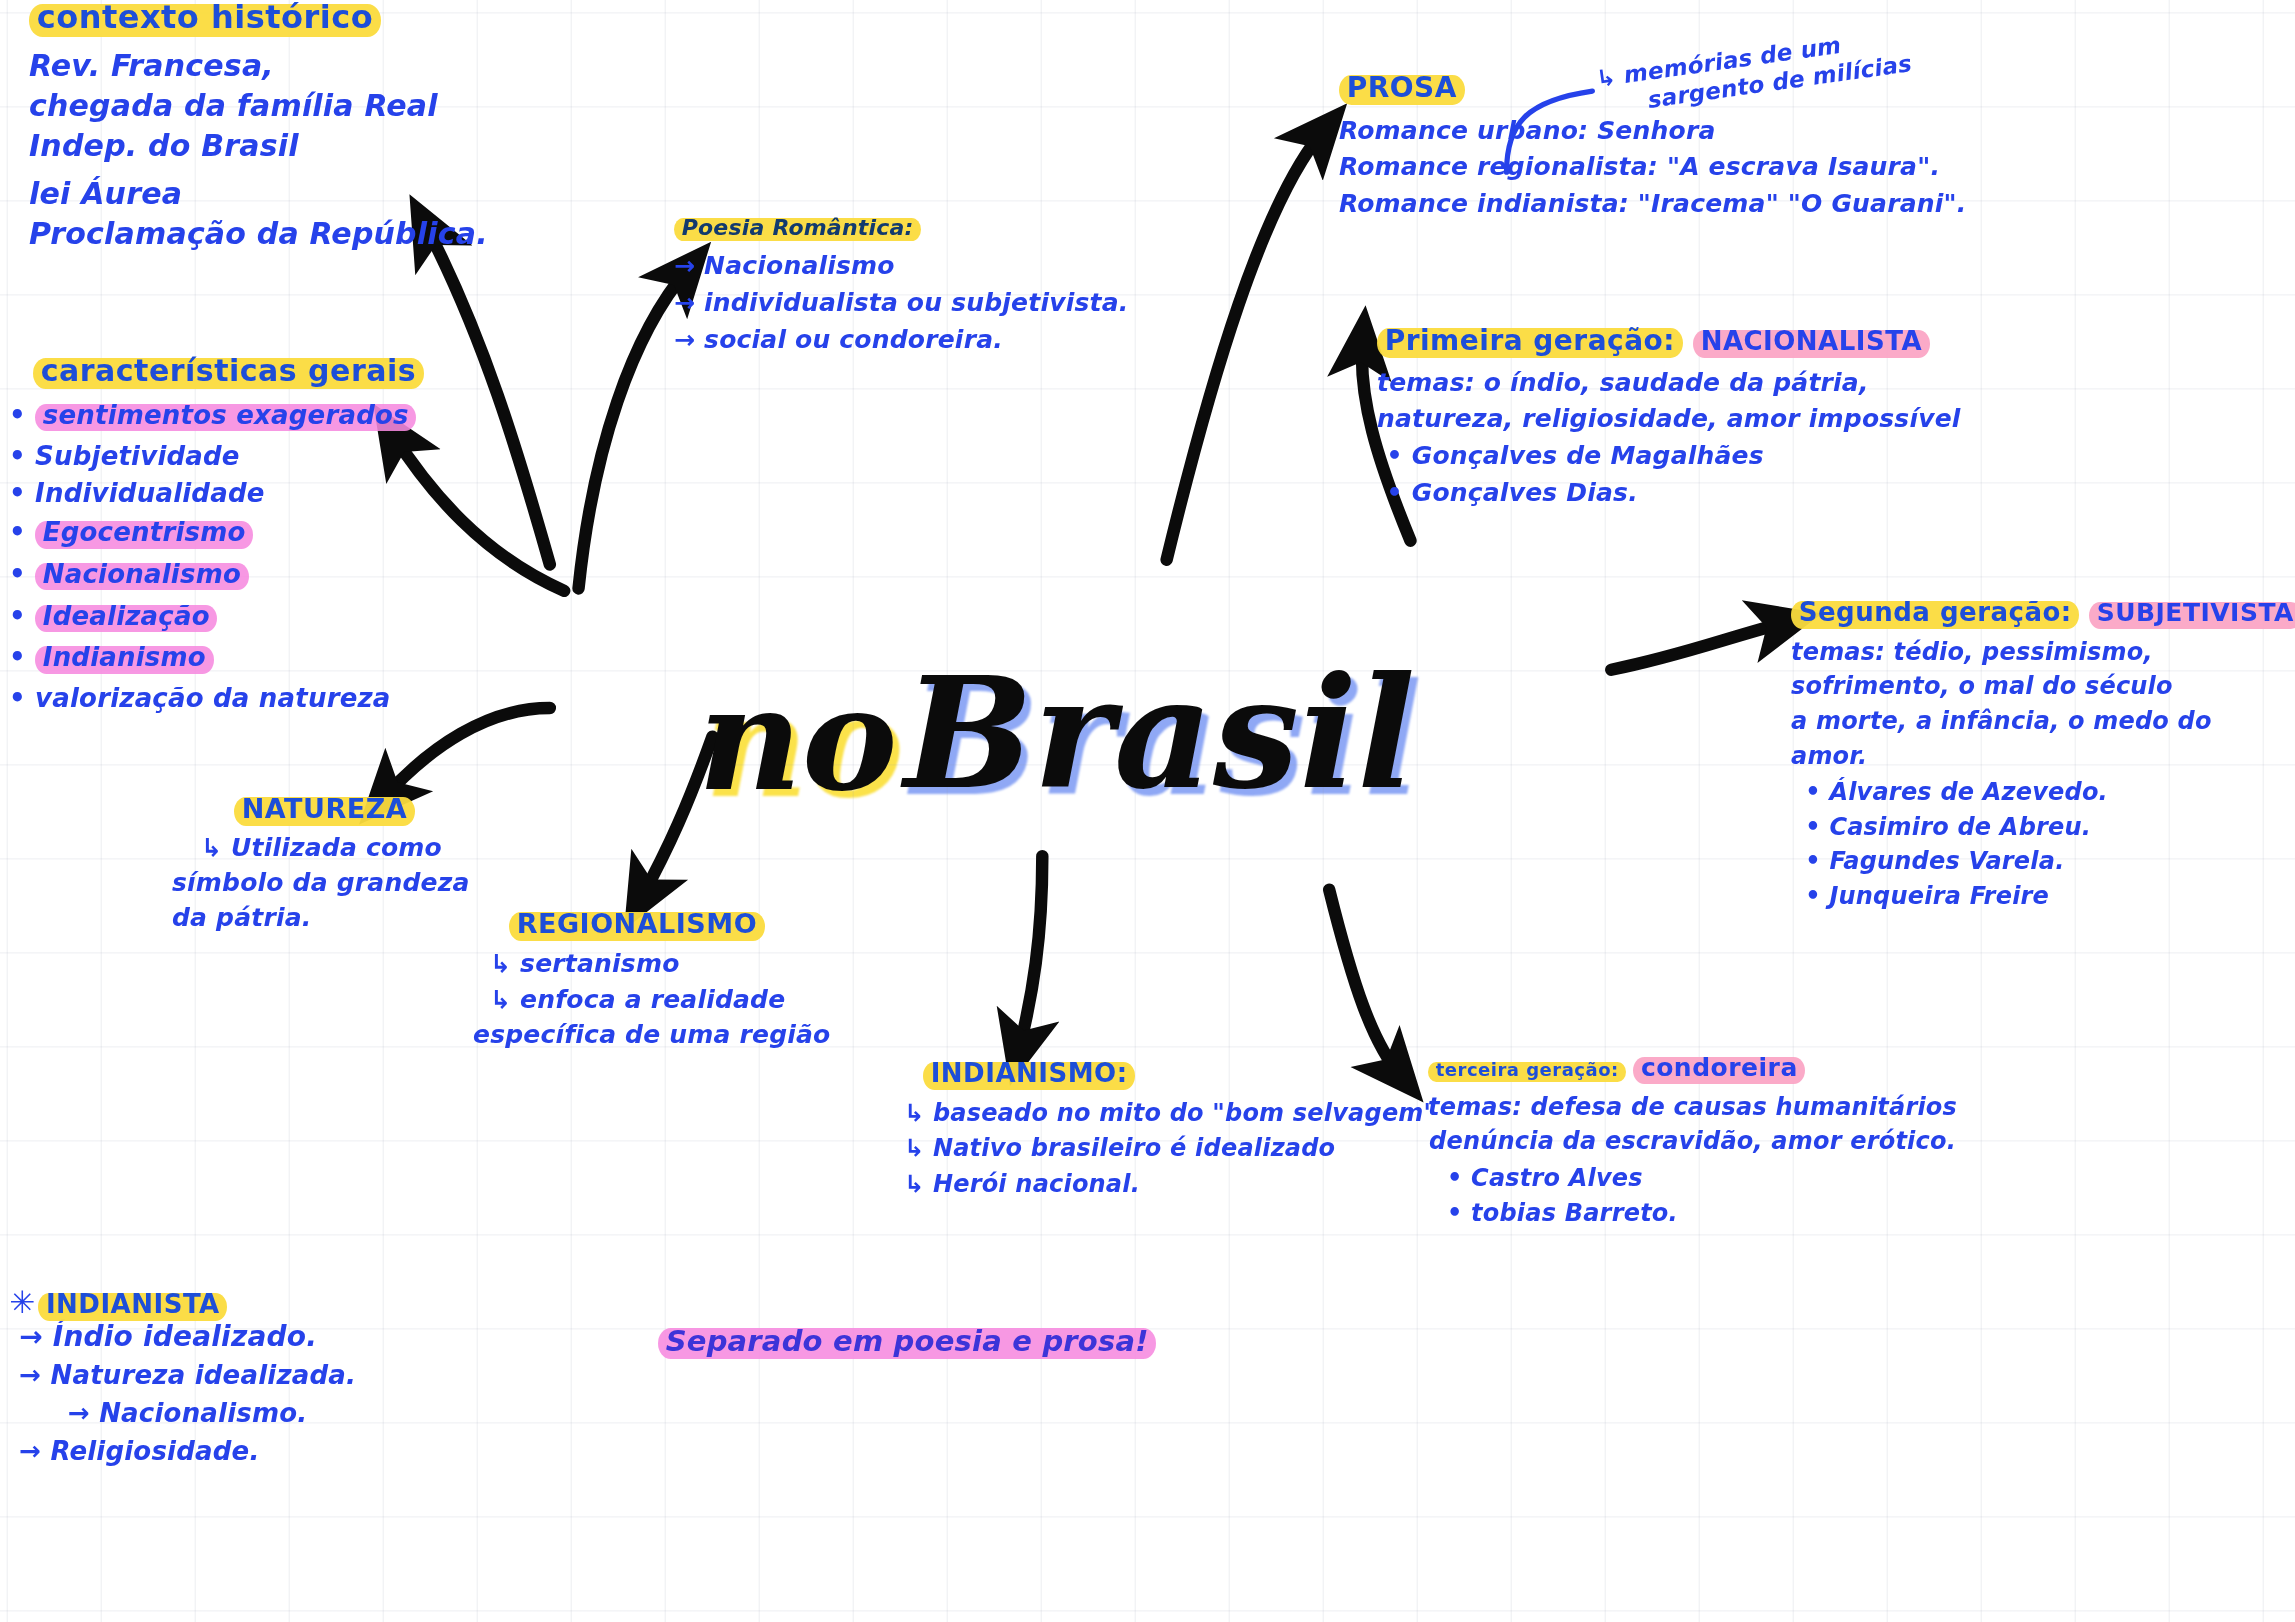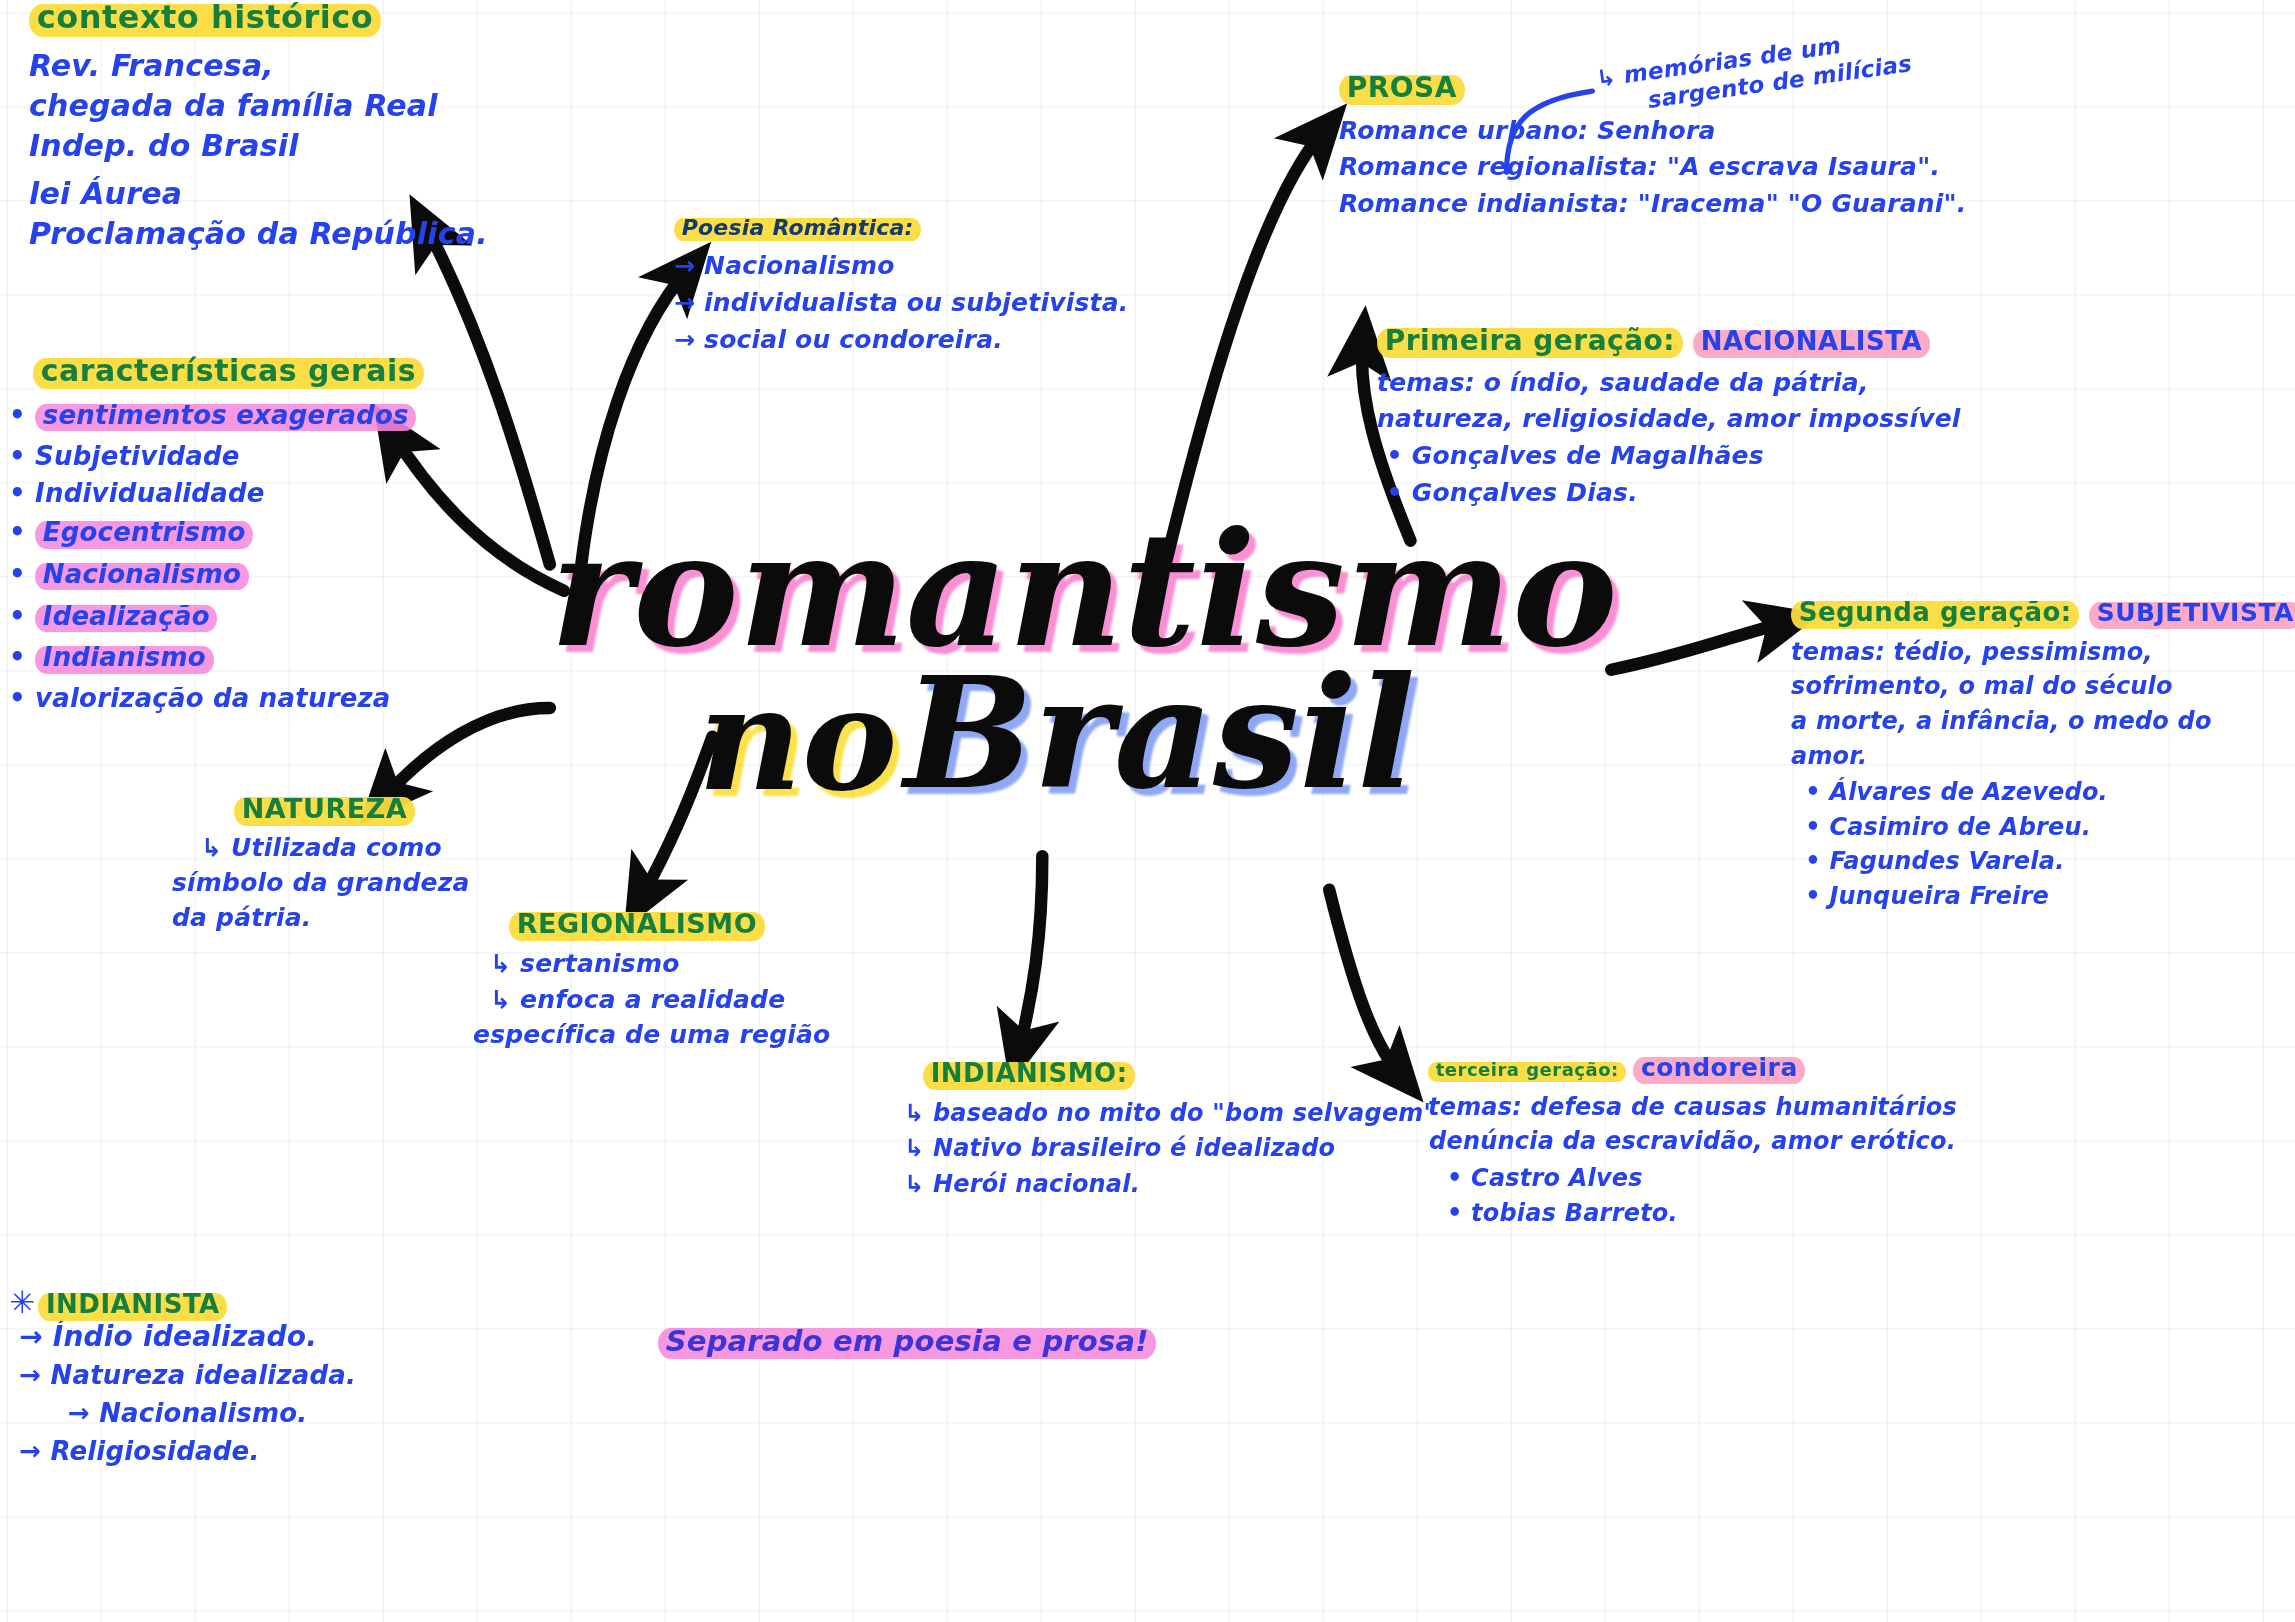--- a/index.html
+++ b/index.html
@@ -23,21 +23,21 @@
   .hw{
     font-family:"DejaVu Sans", sans-serif;
     font-style:italic;
     color:#2040e8;
     font-weight:700;
     letter-spacing:0.2px;
     white-space:nowrap;
     line-height:1.05;
   }
   .hw.blue{color:#2642ea;}
-  .hw.red{color:#15803d;font-style:normal;font-weight:700;letter-spacing:0.5px;}
+  .hw.red{color:#1d4ed8;font-style:normal;font-weight:700;letter-spacing:0.5px;}
   .hw.navy{color:#123a6e;}
   .hw.purple{color:#3c34d8;}
   
   .hl{
     display:inline-block;position:relative;z-index:2;padding:1px 7.7px 2.9px 7.7px;
   }
   .hl::before{
     content:"";position:absolute;z-index:-1;left:0;right:0;top:10%;bottom:2%;
     border-radius:13.4px/16.3px;
     filter:blur(0.7px);
@@ -329,24 +329,20 @@
   </div>
 </div>
 
 <div class="node" style="left:658px;top:1325px;">
   <div class="hw purple" style="font-size:29px;">
     <span class="hl hl-magenta">Separado em poesia e prosa!</span>
   </div>
 </div>
 
 <div id="title-wrap">
-  <div class="bigword" style="left:0px;top:0px;font-size:158px;">
-    <span class="sh" style="color:#f98fd4;">romantismo</span>
-    <span>romantismo</span>
-  </div>
   <div class="bigword" style="left:148px;top:158px;font-size:143px;">
     <span class="sh" style="color:#fbe24a;">no</span>
     <span>no</span>
   </div>
   <div class="bigword" style="left:354px;top:146px;font-size:153px;">
     <span class="sh" style="color:#8fa8f5;">Brasil</span>
     <span>Brasil</span>
   </div>
 </div>
 

